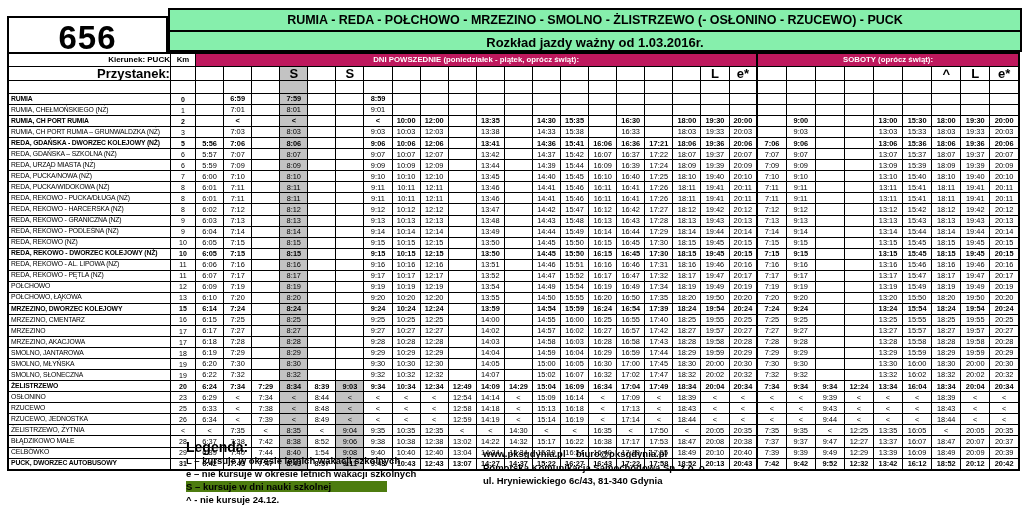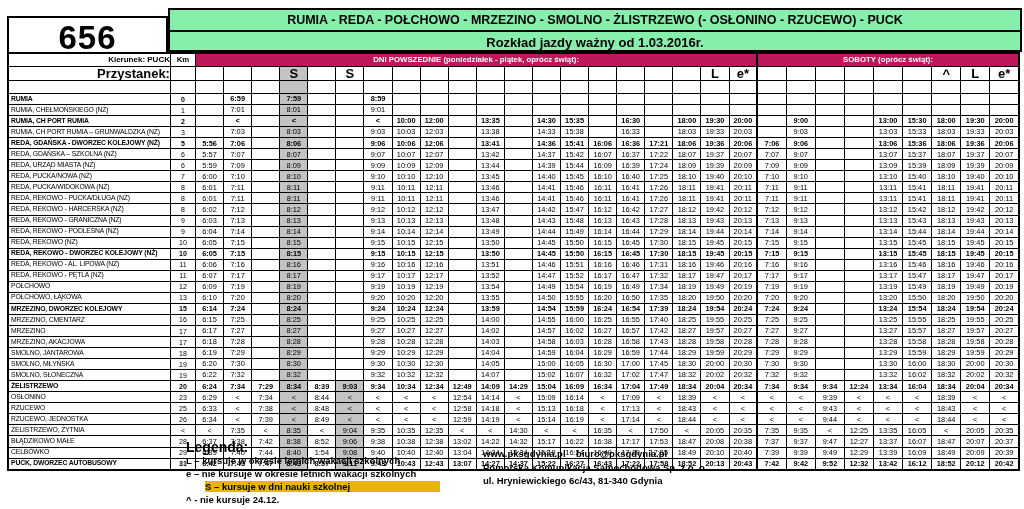--- a/index.html
+++ b/index.html
@@ -16,21 +16,21 @@
   #tt tr.bold td{font-weight:bold;border-top-width:1.5px;border-bottom-width:1.5px;}
   #tt td.gray{background:#c3c3c3;}
   #tt td.sec{border-left:2.5px solid #000;}
   #tt .black-bar{background:#be185d;color:#fff;font-weight:bold;font-size:7.8px;text-align:center;}
   #tt tr.band2 td{height:12px;}
   #tt tr.band3 td{height:12px;font-weight:bold;font-size:13px;margin-top:8px;}
   #tt tr.spacer td{height:12px;}
   #tt td.leftlabel{text-align:right;padding-left:2px;font-weight:bold;font-size:8px;}
   #legend{left:186px;top:441px;font-size:9.5px;font-weight:bold;line-height:13px;}
   #legend .title{font-size:14px;}
-  #legend .hl{background:#eab308;padding-right:90px;margin-left:19px;}
+  #legend .hl{background:#4d7c0f;padding-right:56px;}
   #contact{left:483px;top:447px;font-size:9.5px;font-weight:bold;line-height:13.5px;white-space:pre;}
 </style>
 </head>
 <body>
 
 <div id="route-box" class="abs">656</div>
 <div id="title-box" class="abs">
   <div class="r1">RUMIA - REDA - POŁCHOWO - MRZEZINO - SMOLNO - ŻLISTRZEWO (- OSŁONINO - RZUCEWO) - PUCK</div>
   <div class="r2">Rozkład jazdy ważny od 1.03.2016r.</div>
 </div>

